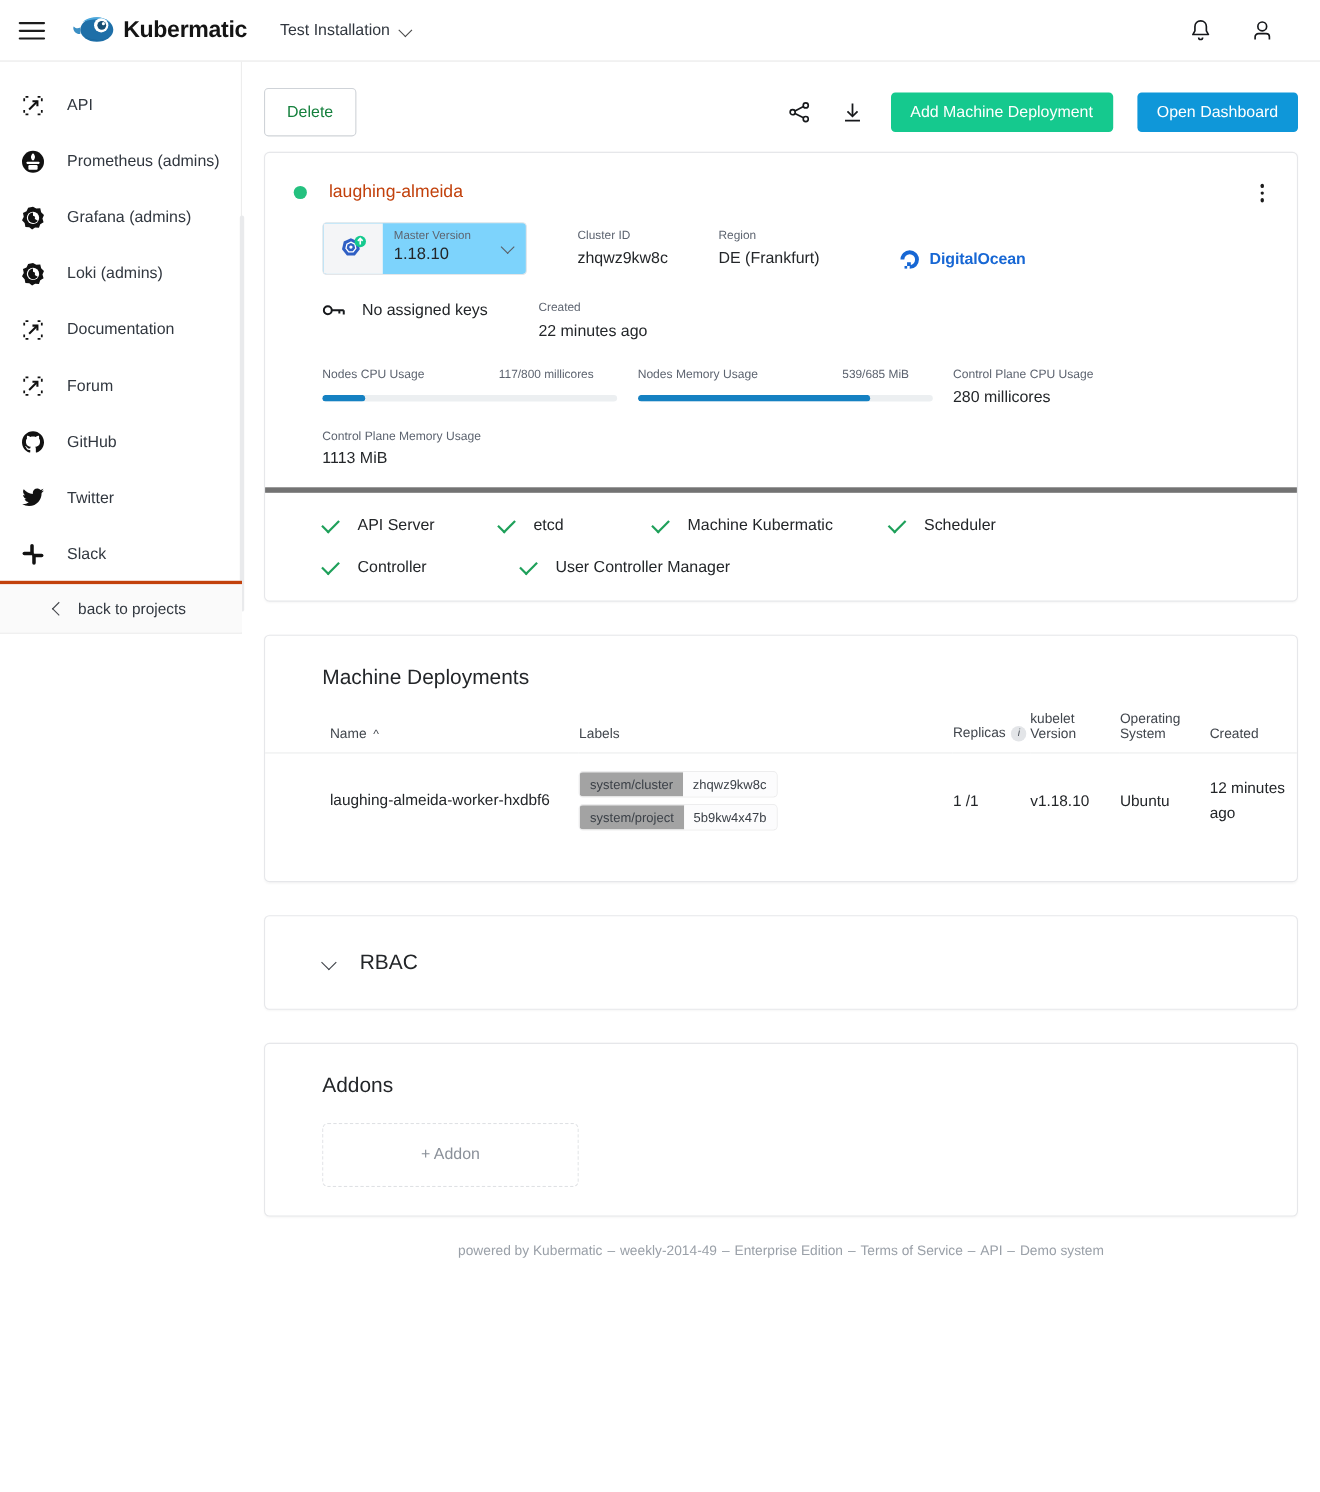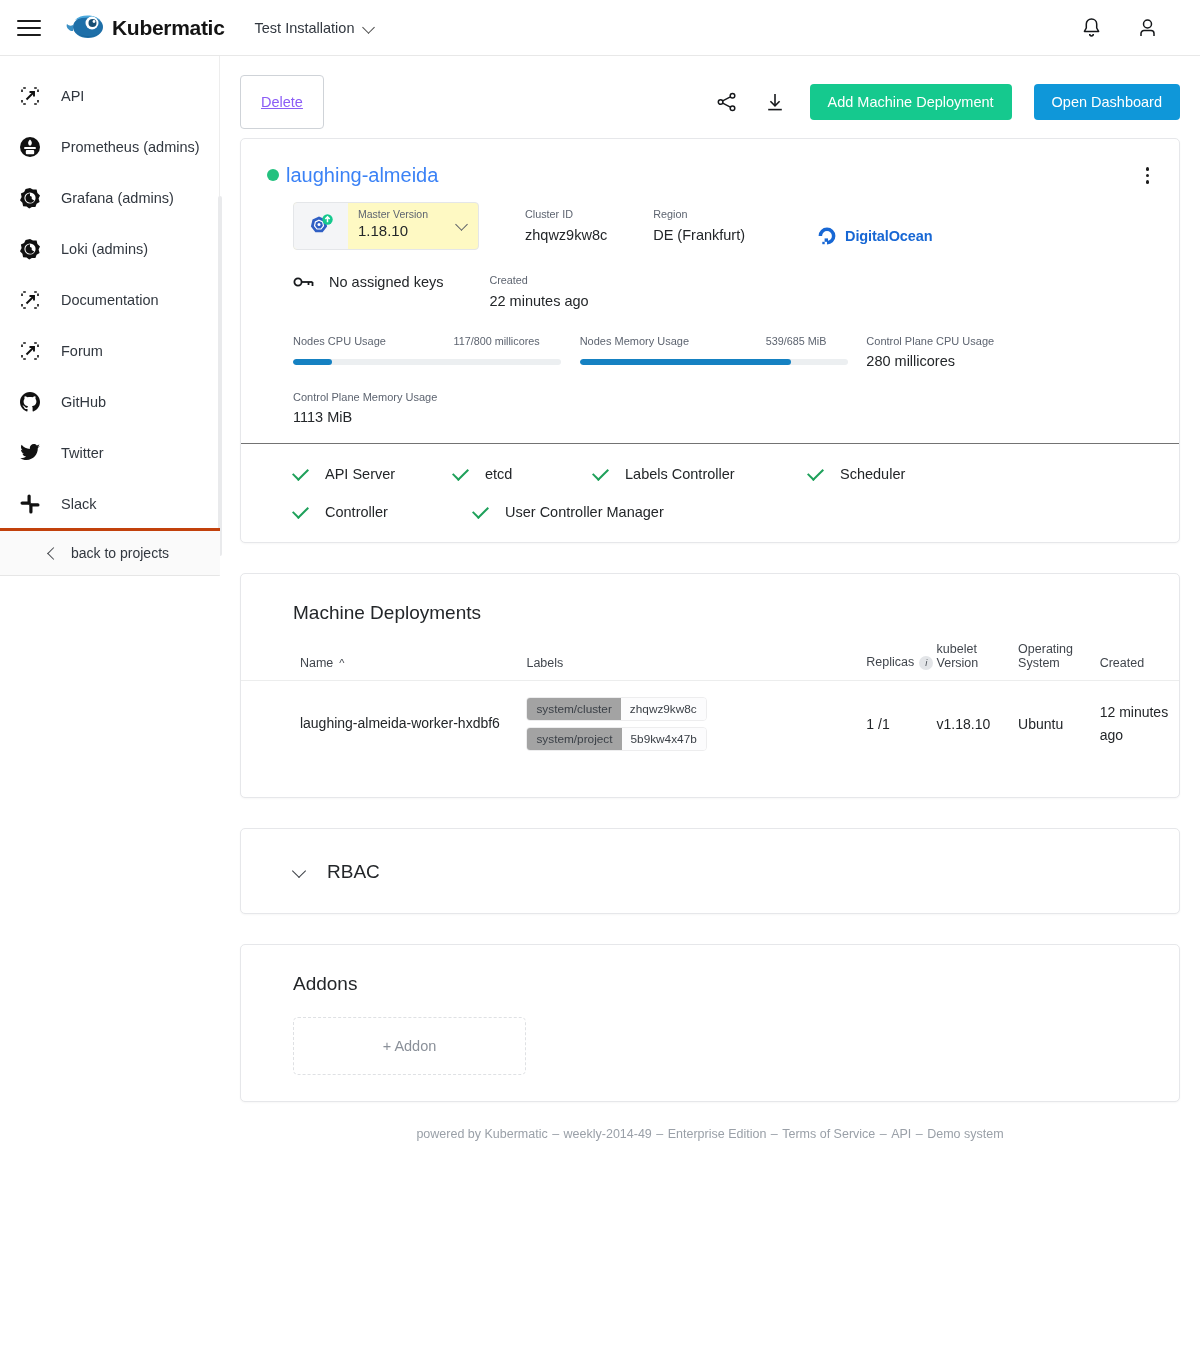--- a/index.html
+++ b/index.html
@@ -70,47 +70,47 @@
   
   .main { position: absolute; top: 56px; left: 220px; width: 980px; height: 1300px;
     background: #fff; padding: 20px 20px 0 20px; }
 
   .toolbar { display: flex; align-items: center; height: 52px; }
   .btn {
     font-family: "Liberation Sans", sans-serif; font-size: 14.5px;
     border-radius: 4px; cursor: pointer; border: none;
     display: inline-flex; align-items: center; justify-content: center;
   }
-  .btn-delete { height: 54px; padding: 0 20px; background: #fff;
-    border: 1px solid #cfd3d8; color: #8b5cf6; text-decoration: underline; }
+  .btn-delete { height: 44px; padding: 0 20px; background: #fff;
+    border: 1px solid #cfd3d8; color: #15803d; }
   .toolbar-right { margin-left: auto; display: flex; align-items: center; gap: 22px; }
   .btn-primary-green { height: 36px; padding: 0 18px; background: #15c98e;
     color: #fff; font-weight: normal; }
   .btn-primary-blue { height: 36px; padding: 0 18px; background: #0f97d9;
     color: #fff; }
 
   .card {
     background: #fff; border: 1px solid #e6e7ea; border-radius: 5px;
     margin-top: 10px; box-shadow: 0 1px 2px rgba(0,0,0,0.035);
   }
 
   
   .cluster-head { display: flex; align-items: center; padding: 22px 26px 6px 26px; }
   .dot { width: 12px; height: 12px; border-radius: 50%; background: #24c17f; flex: 0 0 12px; }
-  .cluster-name { font-size: 20px; color: #3b82f6; margin-left: 7px; font-weight: normal; }
+  .cluster-name { font-size: 16px; color: #c2410c; margin-left: 20px; font-weight: normal; }
   .kebab { margin-left: auto; display: flex; flex-direction: column; gap: 3px; cursor: pointer;
     padding: 6px 4px; }
   .kebab i { width: 3.5px; height: 3.5px; border-radius: 50%; background: #1d1d1d; display: block; }
 
   .cluster-body { padding: 6px 26px 18px 52px; }
 
   .meta-row { display: flex; align-items: flex-start; }
   .version-box {
     display: flex; align-items: stretch; height: 48px; width: 186px;
-    border: 1px solid #e4e6e9; border-radius: 4px; overflow: hidden; background: #fef9c3;
+    border: 1px solid #e4e6e9; border-radius: 4px; overflow: hidden; background: #7dd3fc;
     cursor: pointer;
   }
   .version-ico { width: 54px; background: #f4f5f7; display: flex; align-items: center; justify-content: center; }
   .version-main { flex: 1; position: relative; padding: 5px 8px 0 10px; }
   .version-cap { font-size: 10.5px; color: #5d6470; }
   .version-val { font-size: 15px; color: #232629; margin-top: 2px; }
   .version-chev { position: absolute; right: 10px; top: 17px; width: 11px; height: 11px; }
   .version-chev::before { content: ""; position: absolute; left: 0; top: 0;
     width: 8px; height: 8px; border-right: 1.6px solid #5a5f66;
     border-bottom: 1.6px solid #5a5f66; transform: rotate(45deg); }
@@ -131,21 +131,21 @@
   .usage-top { display: flex; justify-content: space-between; align-items: baseline;
     padding-right: 40px; }
   .usage-cap { font-size: 11px; color: #5d6470; }
   .usage-num { font-size: 10.8px; color: #5d6470; }
   .bar { margin-top: 12px; width: 268px; height: 6px; border-radius: 3px; background: #eceff1; overflow: hidden; }
   .bar-fill { height: 100%; background: #1581c2; border-radius: 3px; }
   .usage-big { font-size: 14.5px; color: #232629; margin-top: 6px; }
   .usage-row2 { margin-top: 22px; }
 
   .health {
-    border-top: 1px solid #737373; padding: 22px 26px 22px 52px;
+    border-top: 5px solid #737373; padding: 22px 26px 22px 52px;
     display: flex; flex-wrap: wrap; row-gap: 22px;
   }
   .health-item { display: flex; align-items: center; gap: 16px; }
   .health-label { font-size: 14.5px; color: #232629; }
   .check { width: 16px; height: 10px; position: relative; flex: 0 0 16px; }
   .check::before { content: ""; position: absolute; left: 0; top: -1px;
     width: 13px; height: 7px; border-left: 2px solid #1ea05a; border-bottom: 2px solid #1ea05a;
     transform: rotate(-45deg); }
 
   
@@ -487,21 +487,21 @@
       <div class="health-item" style="width:160px">
         <span class="check"></span>
         <span class="health-label">API Server</span>
       </div>
       <div class="health-item" style="width:140px">
         <span class="check"></span>
         <span class="health-label">etcd</span>
       </div>
       <div class="health-item" style="width:215px">
         <span class="check"></span>
-        <span class="health-label">Labels Controller</span>
+        <span class="health-label">Machine Kubermatic</span>
       </div>
       <div class="health-item" style="width:180px">
         <span class="check"></span>
         <span class="health-label">Scheduler</span>
       </div>
       <div class="health-item" style="width:180px">
         <span class="check"></span>
         <span class="health-label">Controller</span>
       </div>
       <div class="health-item" style="width:260px">

